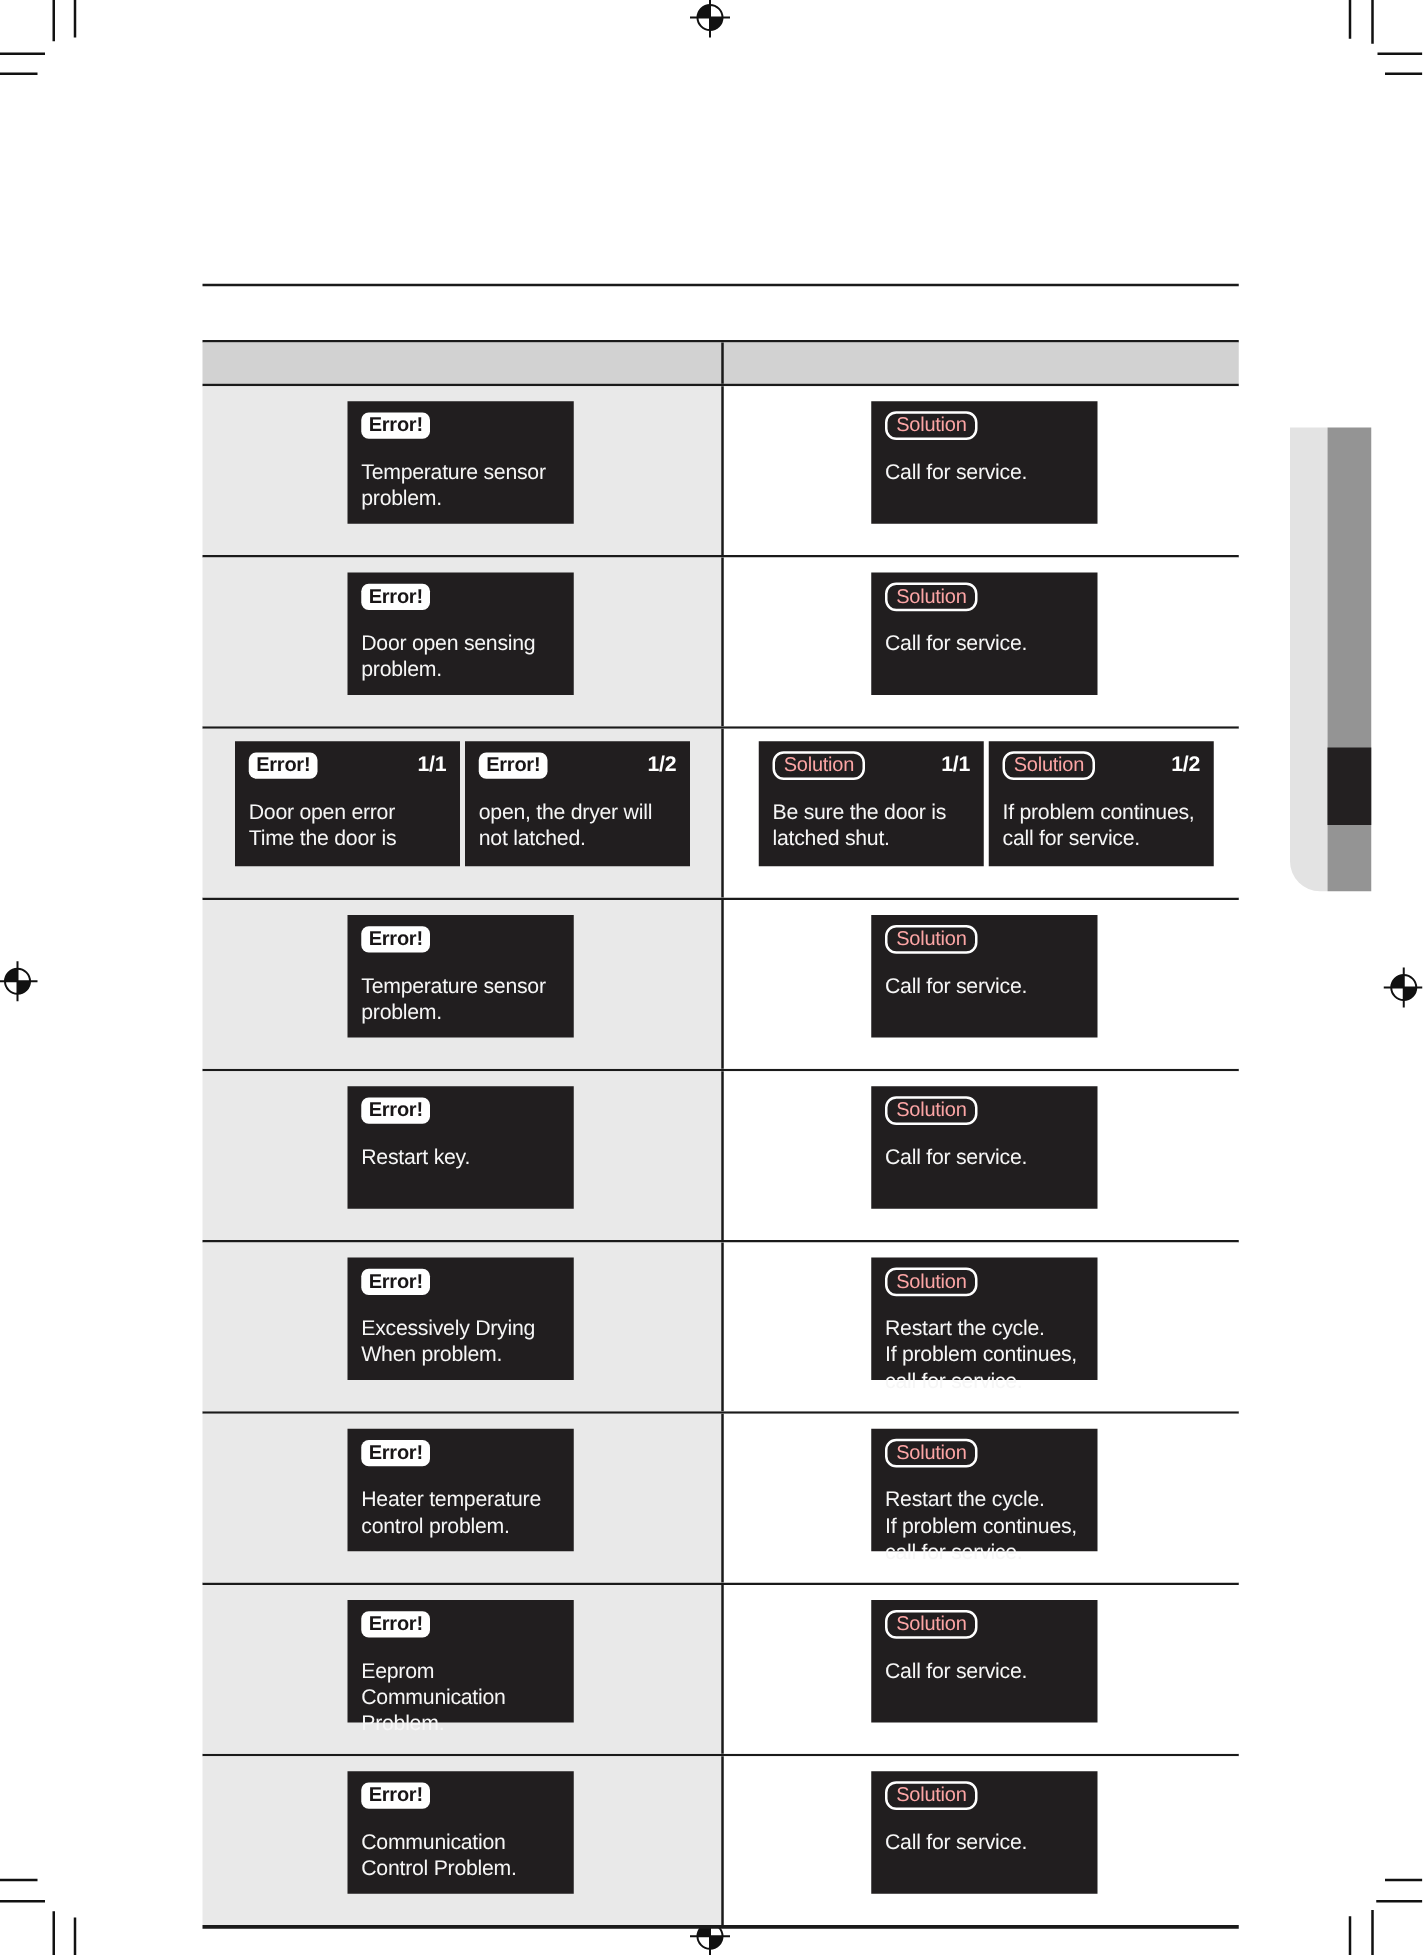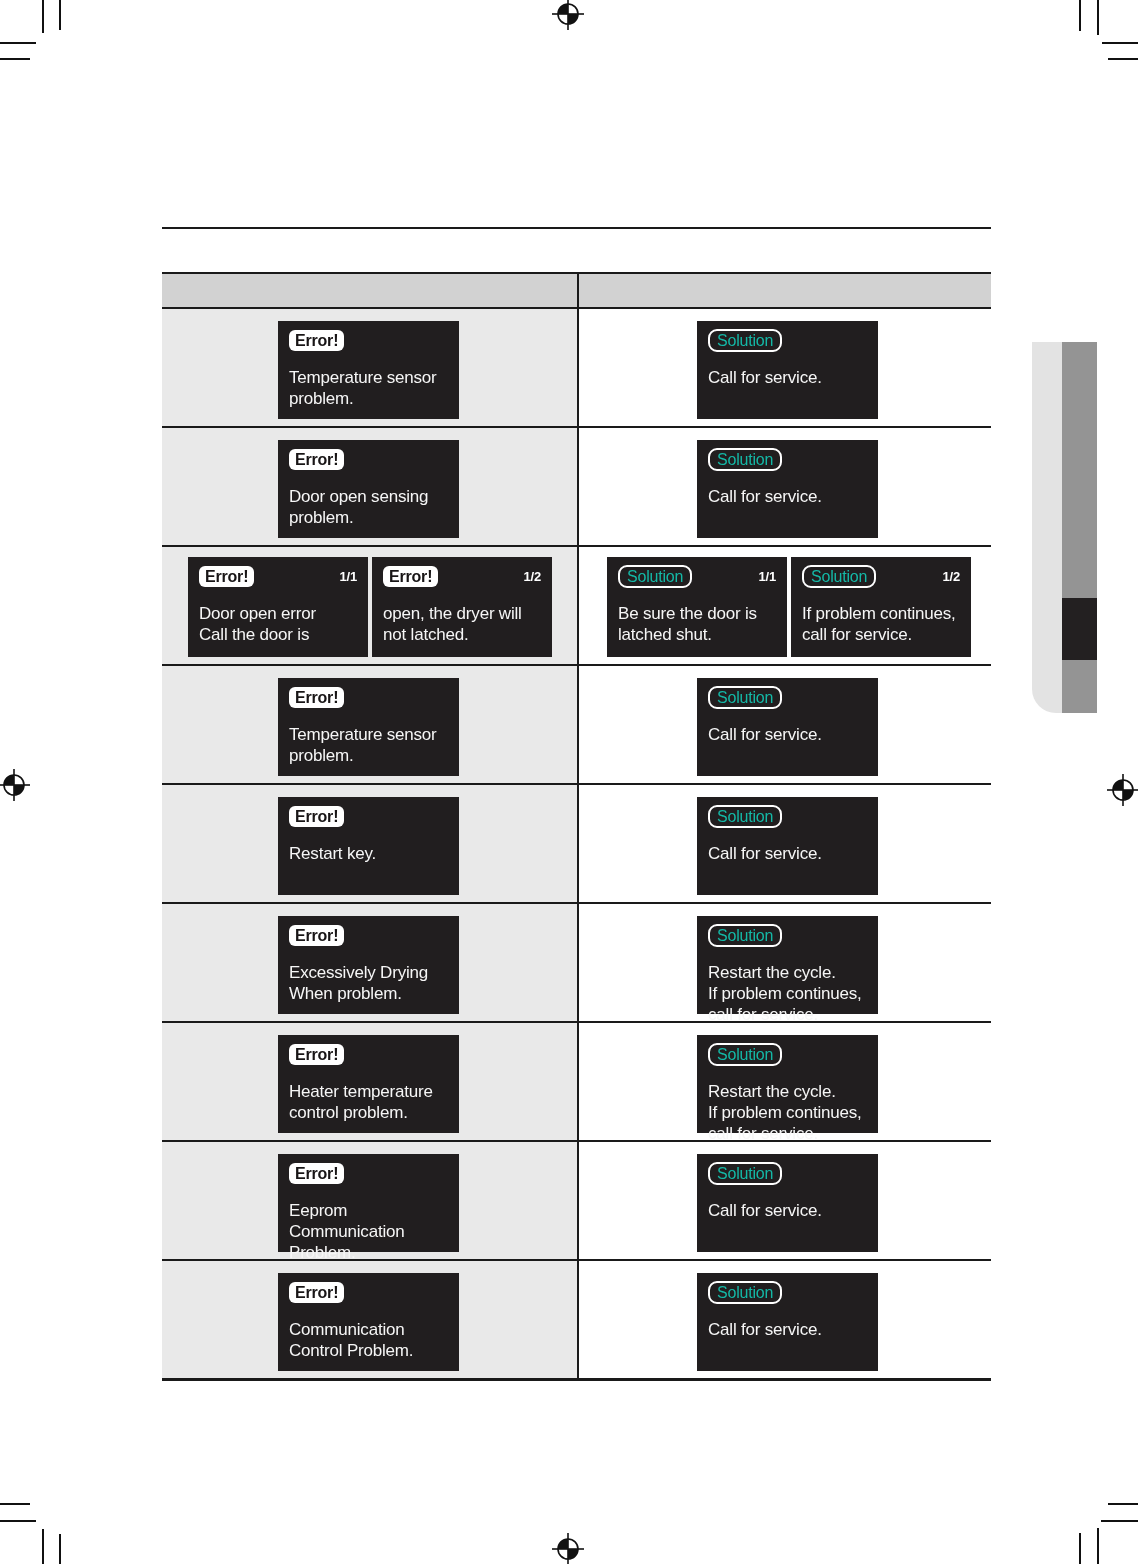--- a/index.html
+++ b/index.html
@@ -11,38 +11,38 @@
   .mark{position:absolute;background:#111;}
   
   .regmark{position:absolute;width:34px;height:34px;}
   
   .top-rule{position:absolute;left:162px;top:227px;width:829px;height:2px;background:#1a1a1a;}
   
   .error-table{position:absolute;left:162px;top:272px;width:829px;border-top:2px solid #1a1a1a;border-bottom:3px solid #1a1a1a;}
   .thead{display:flex;height:33px;background:var(--header-bg,#d2d2d2);}
   .thead .th{flex:0 0 415px;}
   .thead .th.right{flex:1 1 auto;border-left:2px solid #1a1a1a;}
-  .row{display:flex;height:119px;border-top:2px solid #1a1a1a;box-sizing:border-box;}
+  .row{display:flex;height:137px;border-top:2px solid #1a1a1a;box-sizing:border-box;}
   .thead + #rows .row:first-child{border-top:2px solid #1a1a1a;}
   .cell{box-sizing:border-box;display:flex;align-items:flex-start;}
   .cell.left{flex:0 0 415px;background:var(--row-left-bg,#e9e9e9);padding:12px 0 0 116px;}
   .cell.right{flex:1 1 auto;background:#fff;border-left:2px solid #1a1a1a;padding:12px 0 0 118px;}
   .row.paged .cell.left{padding:10px 0 0 26px;gap:4px;}
   .row.paged .cell.right{padding:10px 0 0 28px;gap:4px;}
   
   .panel{
     box-sizing:border-box;width:181px;height:98px;background:var(--panel-bg,#211e1f);
     color:#f6f6f6;padding:7px 11px 6px 11px;letter-spacing:-0.2px;flex:0 0 auto;
   }
   .row.paged .panel{width:180px;height:100px;}
   .panel-head{display:flex;justify-content:space-between;align-items:center;height:24px;}
   .badge{display:inline-block;font-size:16px;line-height:19px;white-space:nowrap;}
   .badge.error{background:#fff;color:#181516;font-weight:700;border-radius:6px;padding:1px 6px;}
-  .badge.solution{border:2px solid #fff;color:#14b8a6;border-radius:9px;padding:0 7px;}
-  .pageno{font-size:13px;color:#fff;font-weight:600;}
+  .badge.solution{border:2px solid #fff;color:#fca5a5;border-radius:9px;padding:0 7px;}
+  .pageno{font-size:17px;color:#fff;font-weight:600;}
   .panel-body{margin-top:15px;font-size:17px;line-height:21px;}
   .line{white-space:nowrap;}
   
   .tab-light{position:absolute;left:1032px;top:342px;width:30px;height:371px;background:var(--tab-light,#e3e3e3);border-bottom-left-radius:24px;}
   .tab-gray{position:absolute;left:1062px;top:342px;width:35px;height:371px;background:var(--tab-gray,#949494);}
   .tab-black{position:absolute;left:1062px;top:598px;width:35px;height:62px;background:var(--tab-black,#232021);}
 </style>
 </head>
 <body>
 
@@ -153,21 +153,21 @@
         </div>
         <div class="row paged">
           <div class="cell left">
             <div class="panel error">
               <div class="panel-head">
                 <span class="badge error">Error!</span>
                 <span class="pageno">1/1</span>
               </div>
               <div class="panel-body">
                 <div class="line">Door open error</div>
-                <div class="line">Call the door is</div>
+                <div class="line">Time the door is</div>
               </div>
             </div>
             <div class="panel error">
               <div class="panel-head">
                 <span class="badge error">Error!</span>
                 <span class="pageno">1/2</span>
               </div>
               <div class="panel-body">
                 <div class="line">open, the dryer will</div>
                 <div class="line">not latched.</div>

